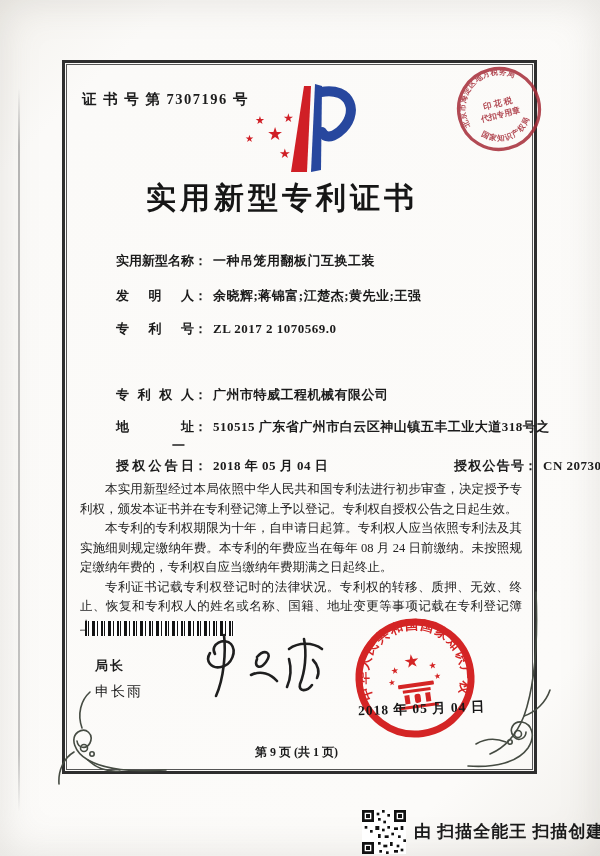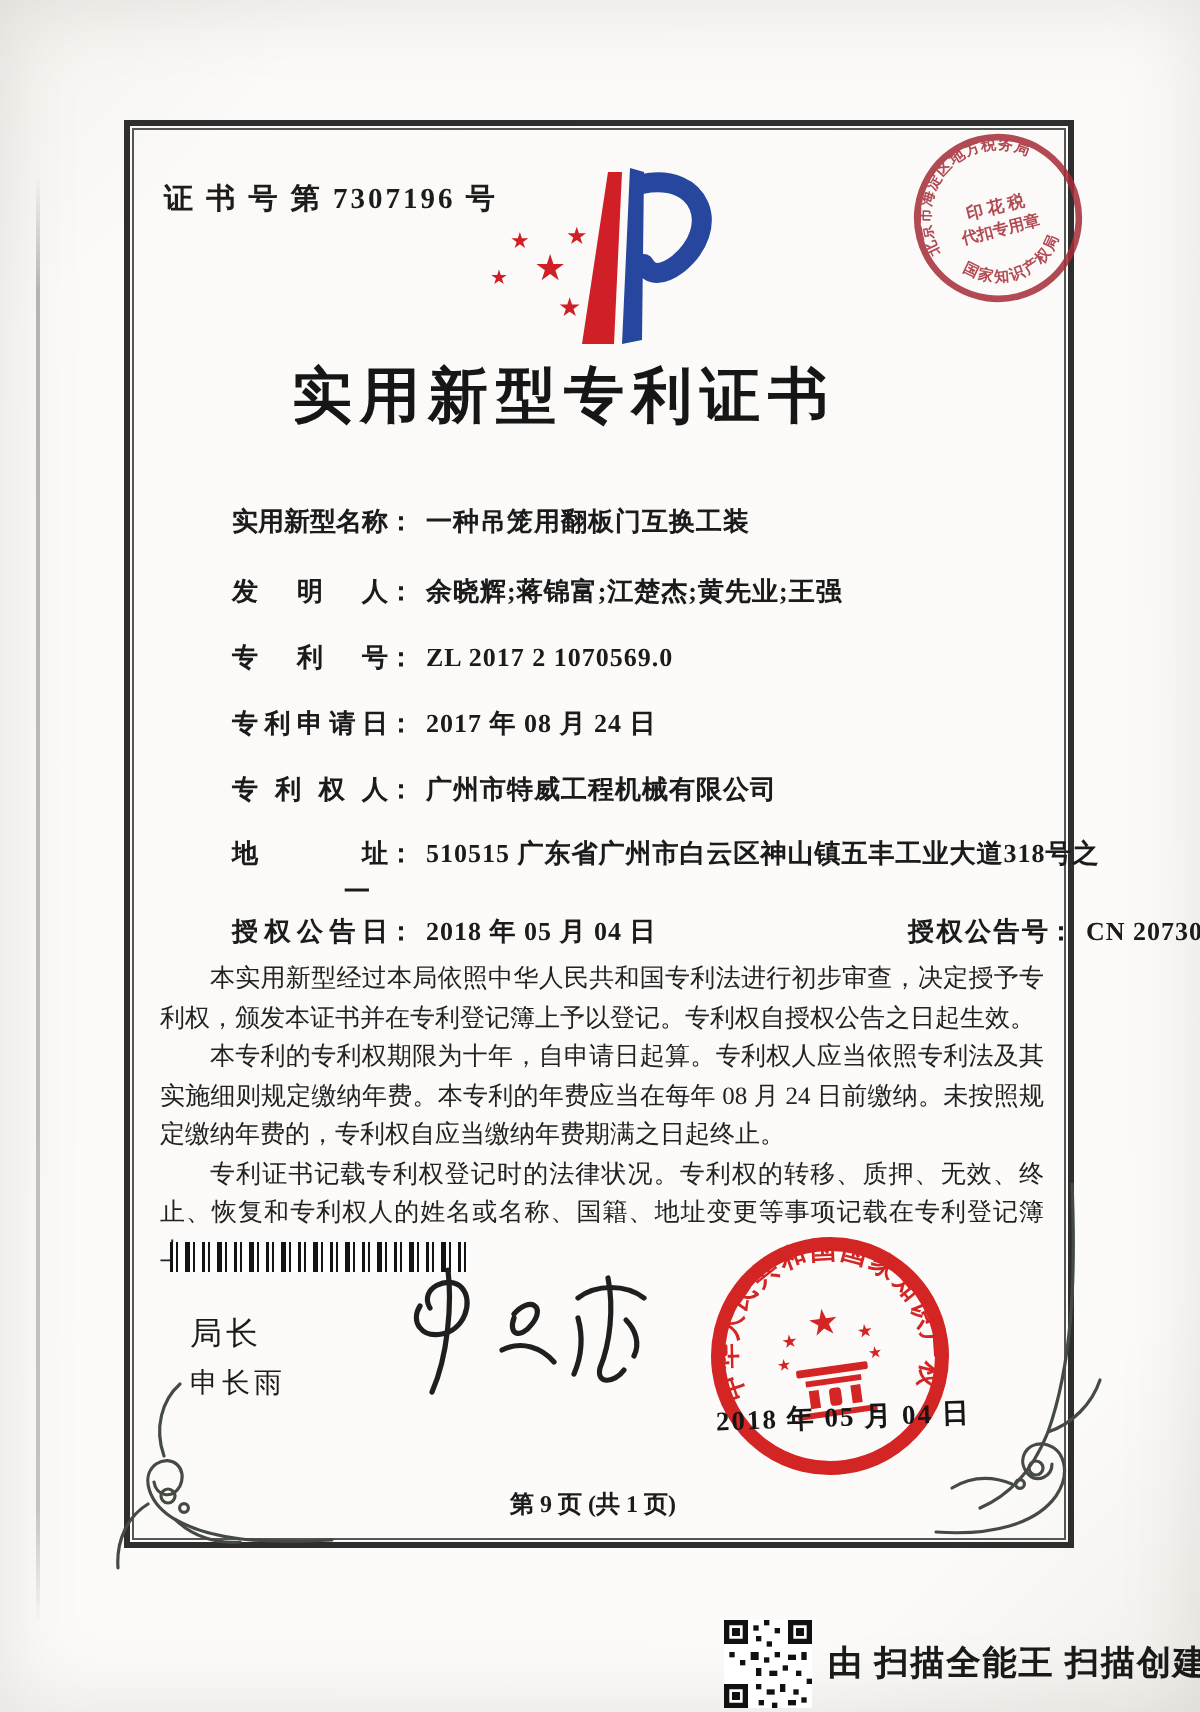--- a/index.html
+++ b/index.html
@@ -53,21 +53,21 @@
   }
   .paras p{margin:0;text-indent:2em;}
   .barcode{
     position:absolute;left:85px;top:621px;width:150px;height:15px;
     background:repeating-linear-gradient(90deg,
       #141414 0 1.6px,#fff 1.6px 3.2px,
       #141414 3.2px 4.2px,#fff 4.2px 7.4px,
       #141414 7.4px 10.2px,#fff 10.2px 11.6px,
       #141414 11.6px 12.6px,#fff 12.6px 16px);
   }
-  .sign-title{position:absolute;left:95px;top:657px;font-size:16px;font-weight:400;color:#1b1b1b;letter-spacing:2px;}
+  .sign-title{position:absolute;left:95px;top:657px;font-size:13px;font-weight:700;color:#1b1b1b;letter-spacing:2px;}
   .sign-name{position:absolute;left:95px;top:683px;font-size:14px;font-weight:400;color:#1b1b1b;letter-spacing:2px;}
   .signature{position:absolute;left:185px;top:630px;width:160px;height:82px;}
   .seal{position:absolute;left:352px;top:615px;width:126px;height:126px;transform:rotate(-8deg);opacity:.95;}
   .seal-date{
     position:absolute;left:358px;top:700px;font-size:13.5px;font-weight:700;color:#161616;
     letter-spacing:1px;transform:rotate(-2deg);white-space:nowrap;
   }
   .footer{
     position:absolute;left:62px;top:744px;width:469px;text-align:center;
     font-size:12px;font-weight:600;color:#1b1b1b;
@@ -110,23 +110,20 @@
   <div class="title">实用新型专利证书</div>
 
   <div class="row" style="top:252px">
     <span class="flabel">实用新型名称</span><span class="colon">：</span><span class="fvalue">一种吊笼用翻板门互换工装</span>
   </div>
   <div class="row" style="top:287px">
     <span class="flabel">发明人</span><span class="colon">：</span><span class="fvalue">余晓辉;蒋锦富;江楚杰;黄先业;王强</span>
   </div>
   <div class="row" style="top:320px">
     <span class="flabel">专利号</span><span class="colon">：</span><span class="fvalue">ZL 2017 2 1070569.0</span>
-  </div>
-  <div class="row" style="top:353px">
-    <span class="flabel">专利申请日</span><span class="colon">：</span><span class="fvalue">2017 年 08 月 24 日</span>
   </div>
   <div class="row" style="top:386px">
     <span class="flabel">专利权人</span><span class="colon">：</span><span class="fvalue">广州市特威工程机械有限公司</span>
   </div>
   <div class="row" style="top:418px">
     <span class="flabel">地址</span><span class="colon">：</span><span class="fvalue">510515 广东省广州市白云区神山镇五丰工业大道318号之</span>
   </div>
   <div class="addr-line2">一</div>
   <div class="row" style="top:457px">
     <span class="flabel">授权公告日</span><span class="colon">：</span><span class="fvalue">2018 年 05 月 04 日</span>

